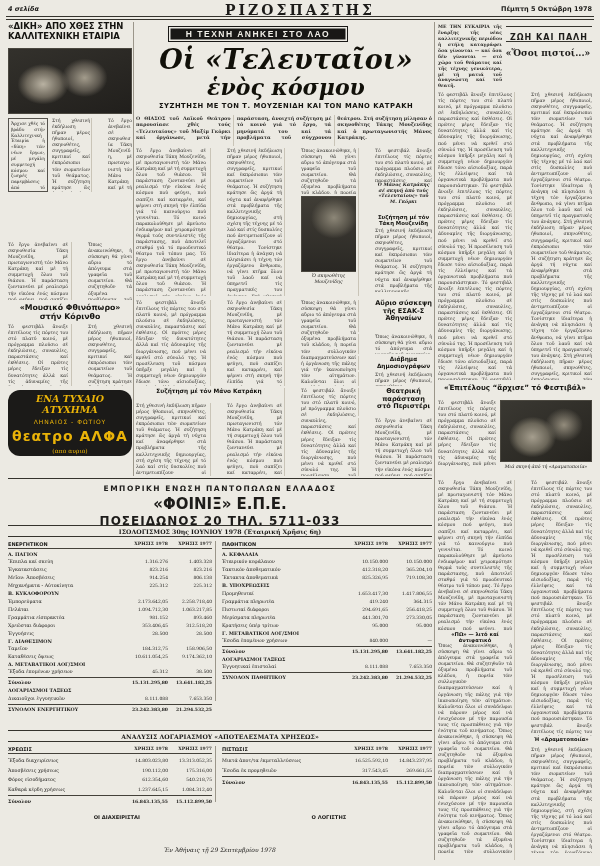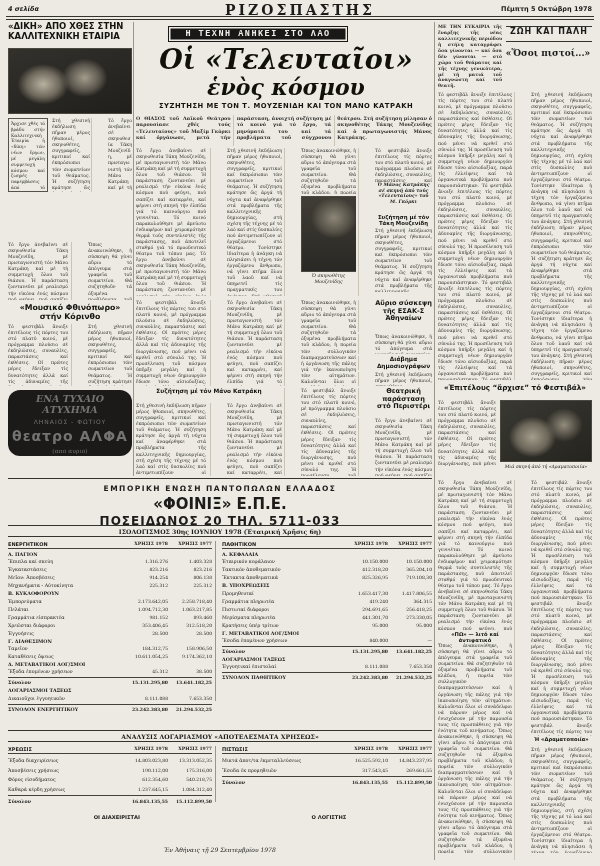--- a/index.html
+++ b/index.html
@@ -25,23 +25,23 @@
       linear-gradient(160deg,#33312c,#211f1c); }
   .photo2 { background:
       radial-gradient(ellipse 45% 35% at 50% 28%, #8d8778 0%, #565248 55%, rgba(0,0,0,0) 80%),
       linear-gradient(#403d36,#2a2824); }
   .photo3 { background:
       radial-gradient(ellipse 35% 45% at 35% 60%, #a59e8e 0%, #6b6659 50%, rgba(0,0,0,0) 75%),
       radial-gradient(ellipse 30% 40% at 70% 40%, #938c7c 0%, rgba(0,0,0,0) 70%),
       linear-gradient(150deg,#3a3832,#26241f); }
   .caption { font-size:4.6px; font-style:italic; text-align:center; line-height:1.2; overflow:hidden; }
   .banner { background:#191816; color:#f1efe8; display:flex; align-items:center; justify-content:center;
-            font-family:Liberation Mono, monospace; font-weight:bold; letter-spacing:1.5px; font-size:8.5px;
+            font-family:Liberation Sans, sans-serif; font-weight:bold; letter-spacing:1.5px; font-size:8.5px;
             border:1.5px solid #191816; box-shadow: inset 0 0 0 1.5px #eceae3; }
-  .adbox { background:#1b1a18; color:#737373; border-radius:12px; display:flex; flex-direction:column;
+  .adbox { background:#1b1a18; color:#eab308; border-radius:12px; display:flex; flex-direction:column;
            align-items:center; justify-content:center; gap:3px; text-align:center; }
   .boxed { border:1px solid #55524c; padding:2px; }
   .h-main { font-weight:bold; font-style:italic; text-align:center; line-height:1; color:#111009; }
   .frow { display:flex; align-items:baseline; font-size:4.8px; line-height:1.55; }
   .fl { flex:1; white-space:nowrap; overflow:hidden; padding-right:2px; }
   .fv { width:44px; text-align:right; white-space:nowrap; font-size:4.5px; }
   .fbold { font-weight:bold; }
   .ftotal { font-weight:bold; border-top:0.8px solid #44413a; margin-top:1px; padding-top:1px; }
   .fin-head { display:flex; font-weight:bold; font-size:5px; border-bottom:0.8px solid #44413a;
               margin-bottom:2px; padding-bottom:1px; }
@@ -116,21 +116,21 @@
   <div class="abs body vl" style="left:284px;top:388px;width:72px;height:88px;">Τό φεστιβάλ ἄνοιξε ἐπιτέλους τίς πόρτες του στό πλατύ κοινό, μέ πρόγραμμα πλούσιο σέ ἐκδηλώσεις, συναυλίες, παραστάσεις καί ἐκθέσεις. Οἱ πρῶτες μέρες ἔδειξαν τίς δυνατότητες ἀλλά καί τίς ἀδυναμίες τῆς διοργάνωσης, πού μένει νά κριθεῖ στό σύνολό της. Ἡ προσέλευση τοῦ κόσμου ὑπῆρξε μεγάλη καί ἡ συμμετοχή νέων δημιουργῶν ἔδωσε τόνο αἰσιοδοξίας, παρά τίς ἐλλείψεις καί τά ὀργανωτικά προβλήματα πού παρουσιάστηκαν. Τό φεστιβάλ ἄνοιξε ἐπιτέλους τίς πόρτες του στό πλατύ κοινό, μέ πρόγραμμα πλούσιο σέ ἐκδηλώσεις, συναυλίες, παραστάσεις καί ἐκθέσεις. Οἱ πρῶτες μέρες ἔδειξαν τίς δυνατότητες ἀλλά καί τίς ἀδυναμίες τῆς διοργάνωσης, πού μένει νά κριθεῖ στό σύνολό της. Ἡ προσέλευση τοῦ κόσμου ὑπῆρξε μεγάλη καί ἡ συμμετοχή νέων δημιουργῶν ἔδωσε τόνο αἰσιοδοξίας, παρά τίς ἐλλείψεις καί τά ὀργανωτικά προβλήματα πού παρουσιάστηκαν.</div>
 
   <div class="abs hl center vl" style="left:358px;top:300px;width:74px;height:32px;font-size:6.6px;">Αὔριο σύσκεψη τῆς ΕΣΑΚ-Σ Ἀθηναίων</div>
   <div class="abs body vl" style="left:358px;top:334px;width:74px;height:20px;">Ὅπως ἀνακοινώθηκε, ἡ σύσκεψη θά γίνει αὔριο τό ἀπόγευμα στά γραφεῖα τοῦ σωματείου. Θά συζητηθοῦν τά ὀξυμένα προβλήματα τοῦ κλάδου, ἡ πορεία τῶν συλλογικῶν διαπραγματεύσεων καί ἡ ὀργάνωση τῆς πάλης γιά τήν ἱκανοποίηση τῶν αἰτημάτων. Καλοῦνται ὅλοι οἱ συνάδελφοι νά πάρουν μέρος καί νά ἐνισχύσουν μέ τήν παρουσία τους τίς προσπάθειες γιά τήν ἑνότητα τοῦ κινήματος.</div>
   <div class="abs hl center vl" style="left:358px;top:356px;width:74px;height:14px;font-size:5.8px;">Διάβημα Δημοσιογράφων</div>
   <div class="abs body vl" style="left:358px;top:372px;width:74px;height:14px;">Στή χθεσινή ἐκδήλωση πῆραν μέρος ἠθοποιοί, σκηνοθέτες, συγγραφεῖς, κριτικοί καί ἐκπρόσωποι τῶν σωματείων τοῦ θεάματος. Ἡ συζήτηση κράτησε ὥς ἀργά τή νύχτα καί ἀναφέρθηκε στά προβλήματα τῆς καλλιτεχνικῆς δημιουργίας, στή σχέση τῆς τέχνης μέ τό λαό καί στίς δυσκολίες πού ἀντιμετωπίζουν οἱ ἐργαζόμενοι στό θέατρο. Τονίστηκε ἰδιαίτερα ἡ ἀνάγκη νά πλησιάσει ἡ τέχνη τόν ἐργαζόμενο ἄνθρωπο, νά γίνει κτῆμα ὅλου τοῦ λαοῦ καί νά ὑπηρετεῖ τίς πραγματικές του ἀνάγκες.</div>
   <div class="abs hl center vl" style="left:358px;top:388px;width:74px;height:28px;font-size:6.6px;">Θεατρική παράσταση στό Περιστέρι</div>
   <div class="abs body vl" style="left:358px;top:418px;width:74px;height:58px;">Τό ἔργο ἀνεβαίνει σέ σκηνοθεσία Τάκη Μουζενίδη, μέ πρωταγωνιστή τόν Μάνο Κατράκη καί μέ τή συμμετοχή ὅλου τοῦ θιάσου. Ἡ παράσταση ζωντανεύει μέ ρεαλισμό τήν εἰκόνα ἑνός κόσμου πού φεύγει, πού σαπίζει καί καταρρέει, καί φέρνει στή σκηνή τήν ἐλπίδα γιά τό καινούργιο πού γεννιέται. Τό κοινό παρακολούθησε μέ ἀμείωτο ἐνδιαφέρον καί χειροκρότησε θερμά τούς συντελεστές τῆς παράστασης, πού ἀποτελεῖ σταθμό γιά τό προοδευτικό θέατρο τοῦ τόπου μας.</div>
 
   <div class="abs body bold" style="left:438px;top:24px;width:64px;height:64px;font-size:4.5px;">ΜΕ ΤΗΝ ΕΥΚΑΙΡΙΑ τῆς ἔναρξης τῆς νέας καλλιτεχνικῆς περιόδου ἡ στήλη καταγράφει ὅσα γίνονται — καί ὅσα δέν γίνονται — στό χῶρο τοῦ θεάματος καί τῆς τέχνης γενικότερα, μέ τή ματιά τοῦ ἀναγνώστη καί τοῦ θεατῆ.</div>
-  <div class="abs sans bold center" style="left:506px;top:26px;width:86px;height:16px;font-size:8px;letter-spacing:1px;border-top:1.5px solid #35332d;border-bottom:1.5px solid #35332d;padding:0 0;">ΖΩΗ ΚΑΙ ΠΑΛΗ</div>
+  <div class="abs sans bold center" style="left:506px;top:26px;width:86px;height:16px;font-size:8px;letter-spacing:1px;border-top:1.5px solid #35332d;border-bottom:1.5px solid #35332d;padding:6px 0;">ΖΩΗ ΚΑΙ ΠΑΛΗ</div>
   <div class="abs bold center" style="left:504px;top:48px;width:88px;height:16px;font-size:9px;">«Ὅσοι πιστοί...»</div>
 
   <div class="abs body" style="left:438px;top:92px;width:74px;height:288px;">Τό φεστιβάλ ἄνοιξε ἐπιτέλους τίς πόρτες του στό πλατύ κοινό, μέ πρόγραμμα πλούσιο σέ ἐκδηλώσεις, συναυλίες, παραστάσεις καί ἐκθέσεις. Οἱ πρῶτες μέρες ἔδειξαν τίς δυνατότητες ἀλλά καί τίς ἀδυναμίες τῆς διοργάνωσης, πού μένει νά κριθεῖ στό σύνολό της. Ἡ προσέλευση τοῦ κόσμου ὑπῆρξε μεγάλη καί ἡ συμμετοχή νέων δημιουργῶν ἔδωσε τόνο αἰσιοδοξίας, παρά τίς ἐλλείψεις καί τά ὀργανωτικά προβλήματα πού παρουσιάστηκαν. Τό φεστιβάλ ἄνοιξε ἐπιτέλους τίς πόρτες του στό πλατύ κοινό, μέ πρόγραμμα πλούσιο σέ ἐκδηλώσεις, συναυλίες, παραστάσεις καί ἐκθέσεις. Οἱ πρῶτες μέρες ἔδειξαν τίς δυνατότητες ἀλλά καί τίς ἀδυναμίες τῆς διοργάνωσης, πού μένει νά κριθεῖ στό σύνολό της. Ἡ προσέλευση τοῦ κόσμου ὑπῆρξε μεγάλη καί ἡ συμμετοχή νέων δημιουργῶν ἔδωσε τόνο αἰσιοδοξίας, παρά τίς ἐλλείψεις καί τά ὀργανωτικά προβλήματα πού παρουσιάστηκαν. Τό φεστιβάλ ἄνοιξε ἐπιτέλους τίς πόρτες του στό πλατύ κοινό, μέ πρόγραμμα πλούσιο σέ ἐκδηλώσεις, συναυλίες, παραστάσεις καί ἐκθέσεις. Οἱ πρῶτες μέρες ἔδειξαν τίς δυνατότητες ἀλλά καί τίς ἀδυναμίες τῆς διοργάνωσης, πού μένει νά κριθεῖ στό σύνολό της. Ἡ προσέλευση τοῦ κόσμου ὑπῆρξε μεγάλη καί ἡ συμμετοχή νέων δημιουργῶν ἔδωσε τόνο αἰσιοδοξίας, παρά τίς ἐλλείψεις καί τά ὀργανωτικά προβλήματα πού παρουσιάστηκαν. Τό φεστιβάλ ἄνοιξε ἐπιτέλους τίς πόρτες του στό πλατύ κοινό, μέ πρόγραμμα πλούσιο σέ ἐκδηλώσεις, συναυλίες, παραστάσεις καί ἐκθέσεις. Οἱ πρῶτες μέρες ἔδειξαν τίς δυνατότητες ἀλλά καί τίς ἀδυναμίες τῆς διοργάνωσης, πού μένει νά κριθεῖ στό σύνολό της. Ἡ προσέλευση τοῦ κόσμου ὑπῆρξε μεγάλη καί ἡ συμμετοχή νέων δημιουργῶν ἔδωσε τόνο αἰσιοδοξίας, παρά τίς ἐλλείψεις καί τά ὀργανωτικά προβλήματα πού παρουσιάστηκαν.</div>
   <div class="abs body vl" style="left:514px;top:92px;width:78px;height:288px;">Στή χθεσινή ἐκδήλωση πῆραν μέρος ἠθοποιοί, σκηνοθέτες, συγγραφεῖς, κριτικοί καί ἐκπρόσωποι τῶν σωματείων τοῦ θεάματος. Ἡ συζήτηση κράτησε ὥς ἀργά τή νύχτα καί ἀναφέρθηκε στά προβλήματα τῆς καλλιτεχνικῆς δημιουργίας, στή σχέση τῆς τέχνης μέ τό λαό καί στίς δυσκολίες πού ἀντιμετωπίζουν οἱ ἐργαζόμενοι στό θέατρο. Τονίστηκε ἰδιαίτερα ἡ ἀνάγκη νά πλησιάσει ἡ τέχνη τόν ἐργαζόμενο ἄνθρωπο, νά γίνει κτῆμα ὅλου τοῦ λαοῦ καί νά ὑπηρετεῖ τίς πραγματικές του ἀνάγκες. Στή χθεσινή ἐκδήλωση πῆραν μέρος ἠθοποιοί, σκηνοθέτες, συγγραφεῖς, κριτικοί καί ἐκπρόσωποι τῶν σωματείων τοῦ θεάματος. Ἡ συζήτηση κράτησε ὥς ἀργά τή νύχτα καί ἀναφέρθηκε στά προβλήματα τῆς καλλιτεχνικῆς δημιουργίας, στή σχέση τῆς τέχνης μέ τό λαό καί στίς δυσκολίες πού ἀντιμετωπίζουν οἱ ἐργαζόμενοι στό θέατρο. Τονίστηκε ἰδιαίτερα ἡ ἀνάγκη νά πλησιάσει ἡ τέχνη τόν ἐργαζόμενο ἄνθρωπο, νά γίνει κτῆμα ὅλου τοῦ λαοῦ καί νά ὑπηρετεῖ τίς πραγματικές του ἀνάγκες. Στή χθεσινή ἐκδήλωση πῆραν μέρος ἠθοποιοί, σκηνοθέτες, συγγραφεῖς, κριτικοί καί ἐκπρόσωποι τῶν σωματείων τοῦ θεάματος. Ἡ συζήτηση κράτησε ὥς ἀργά τή νύχτα καί ἀναφέρθηκε στά προβλήματα τῆς καλλιτεχνικῆς δημιουργίας, στή σχέση τῆς τέχνης μέ τό λαό καί στίς δυσκολίες πού ἀντιμετωπίζουν οἱ ἐργαζόμενοι στό θέατρο. Τονίστηκε ἰδιαίτερα ἡ ἀνάγκη νά πλησιάσει ἡ τέχνη τόν ἐργαζόμενο ἄνθρωπο, νά γίνει κτῆμα ὅλου τοῦ λαοῦ καί νά ὑπηρετεῖ τίς πραγματικές του ἀνάγκες. Στή χθεσινή ἐκδήλωση πῆραν μέρος ἠθοποιοί, σκηνοθέτες, συγγραφεῖς, κριτικοί καί ἐκπρόσωποι τῶν σωματείων τοῦ θεάματος. Ἡ συζήτηση κράτησε ὥς ἀργά τή νύχτα καί ἀναφέρθηκε στά προβλήματα τῆς καλλιτεχνικῆς δημιουργίας, στή σχέση τῆς τέχνης μέ τό λαό καί στίς δυσκολίες πού ἀντιμετωπίζουν οἱ ἐργαζόμενοι στό θέατρο. Τονίστηκε ἰδιαίτερα ἡ ἀνάγκη νά πλησιάσει ἡ τέχνη τόν ἐργαζόμενο ἄνθρωπο, νά γίνει κτῆμα ὅλου τοῦ λαοῦ καί νά ὑπηρετεῖ τίς πραγματικές του ἀνάγκες.</div>
 
   <div class="abs hl center" style="left:438px;top:384px;width:154px;height:13px;font-size:7.2px;">«Ἐπιτέλους “ἄρχισε” τό Φεστιβάλ»</div>
   <div class="abs body" style="left:438px;top:400px;width:58px;height:66px;">Τό φεστιβάλ ἄνοιξε ἐπιτέλους τίς πόρτες του στό πλατύ κοινό, μέ πρόγραμμα πλούσιο σέ ἐκδηλώσεις, συναυλίες, παραστάσεις καί ἐκθέσεις. Οἱ πρῶτες μέρες ἔδειξαν τίς δυνατότητες ἀλλά καί τίς ἀδυναμίες τῆς διοργάνωσης, πού μένει νά κριθεῖ στό σύνολό της. Ἡ προσέλευση τοῦ κόσμου ὑπῆρξε μεγάλη καί ἡ συμμετοχή νέων δημιουργῶν ἔδωσε τόνο αἰσιοδοξίας, παρά τίς ἐλλείψεις καί τά ὀργανωτικά προβλήματα πού παρουσιάστηκαν. Τό φεστιβάλ ἄνοιξε ἐπιτέλους τίς πόρτες του στό πλατύ κοινό, μέ πρόγραμμα πλούσιο σέ ἐκδηλώσεις, συναυλίες, παραστάσεις καί ἐκθέσεις. Οἱ πρῶτες μέρες ἔδειξαν τίς δυνατότητες ἀλλά καί τίς ἀδυναμίες τῆς διοργάνωσης, πού μένει νά κριθεῖ στό σύνολό της. Ἡ προσέλευση τοῦ κόσμου ὑπῆρξε μεγάλη καί ἡ συμμετοχή νέων δημιουργῶν ἔδωσε τόνο αἰσιοδοξίας, παρά τίς ἐλλείψεις καί τά ὀργανωτικά προβλήματα πού παρουσιάστηκαν.</div>
   <div class="abs photo photo3" style="left:500px;top:400px;width:92px;height:62px;"></div>
   <div class="abs caption" style="left:500px;top:464px;width:92px;height:12px;">Μιά σκηνή ἀπό τή «Δραματοποιία»</div>
 

